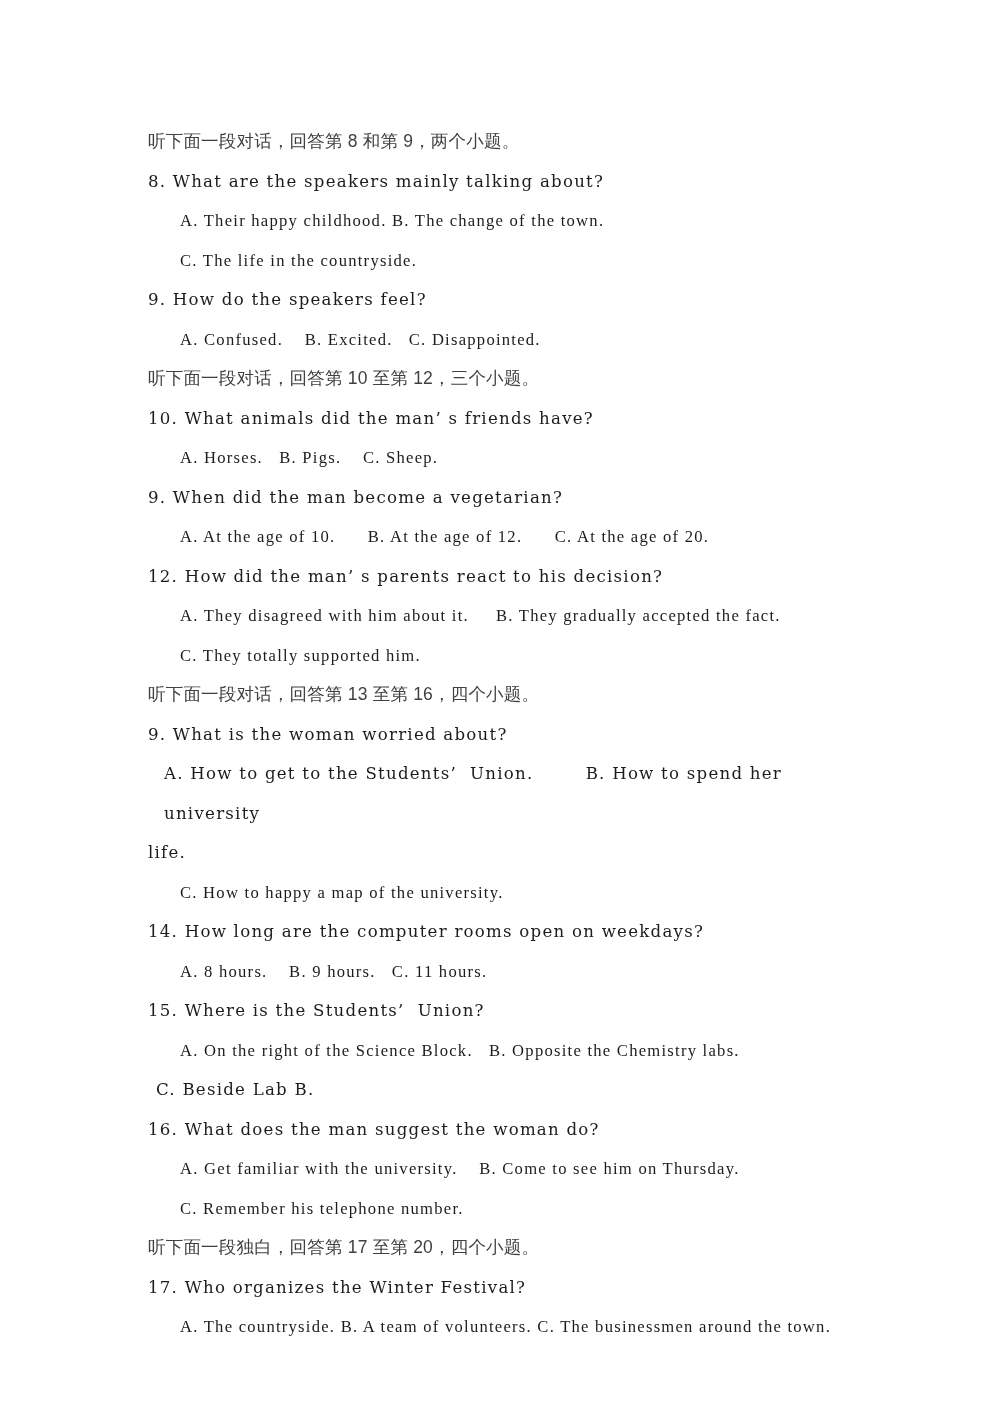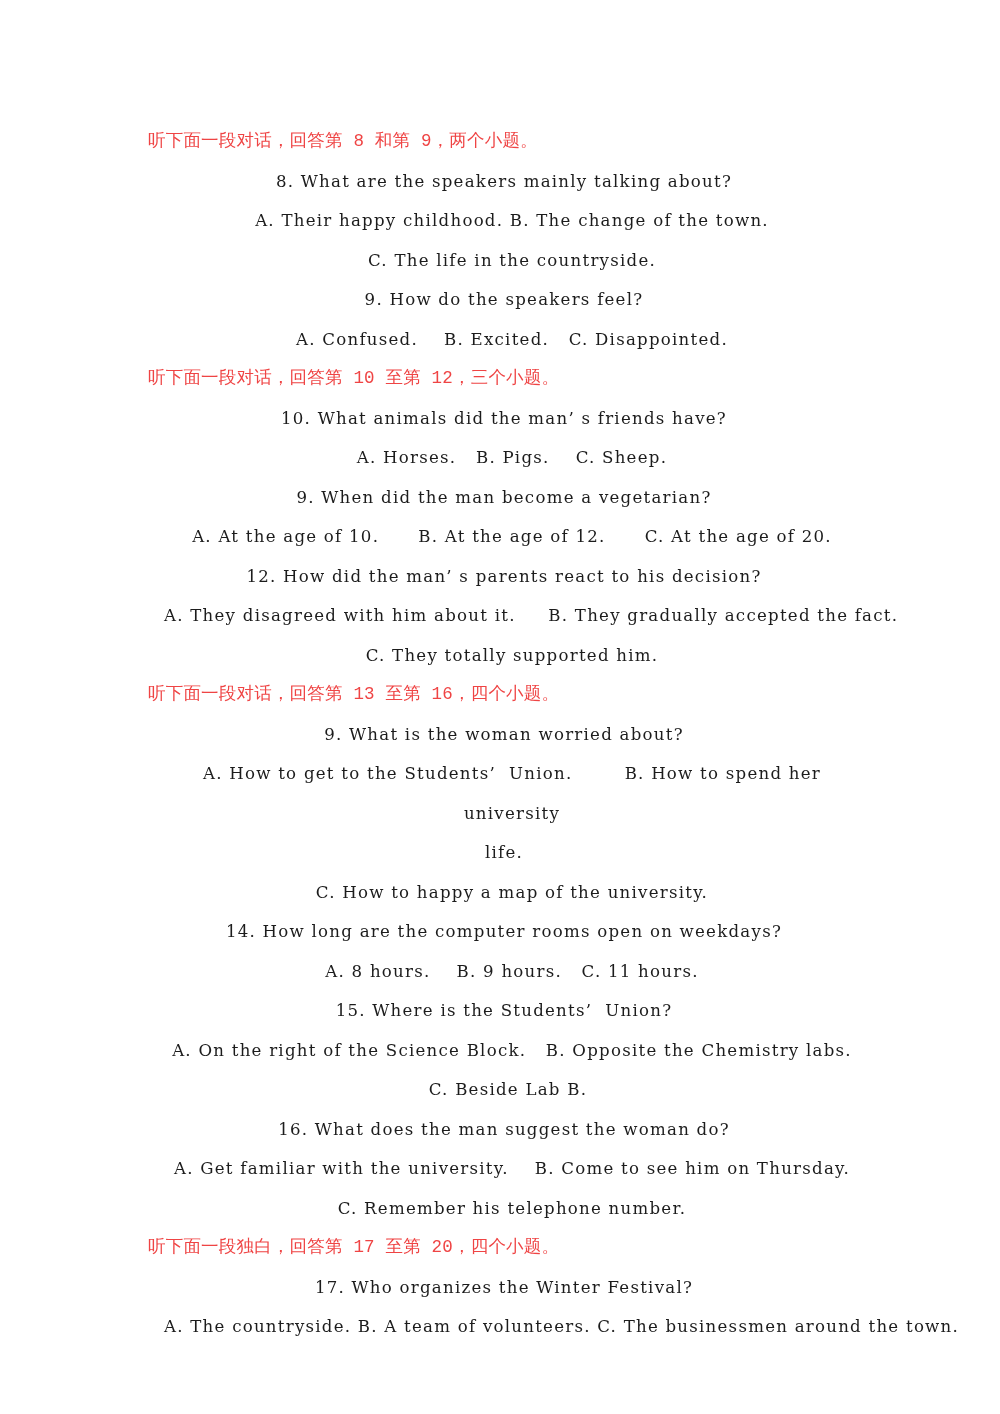--- a/index.html
+++ b/index.html
@@ -24,43 +24,42 @@
   }
   .content {
     position: absolute;
     left: 148px;
     top: 122px;
     width: 712px;
   }
 
   
   .cn-line {
-    font-family: Liberation Mono, monospace;
+    font-family: Liberation Sans, sans-serif;
     font-size: 17.5px;
     line-height: 39.5px;
-    color: #ef4444;
+    color: #404040;
     white-space: pre;
     letter-spacing: 0.2px;
     margin: 0;
   }
 
   
   .en-line {
     font-family: "DejaVu Serif", "Liberation Serif", serif;
     font-size: 16.6px;
     line-height: 39.5px;
     color: #1c1c1c;
     letter-spacing: 1.25px;
     white-space: pre;
     margin: 0;
-    text-align: center;
   }
 
   .q-stem { margin-left: 0px; }
-  .opt    { margin-left: 16px; }
+  .opt    { margin-left: 32px; font-family: Liberation Serif, serif; }
   .opt-extra { margin-left: 8px; }
 
   
   .optwrap {
     margin-left: 16px;
     white-space: pre-wrap;
     text-indent: 0;
   }
   .optwrap .hang {
     display: block;

